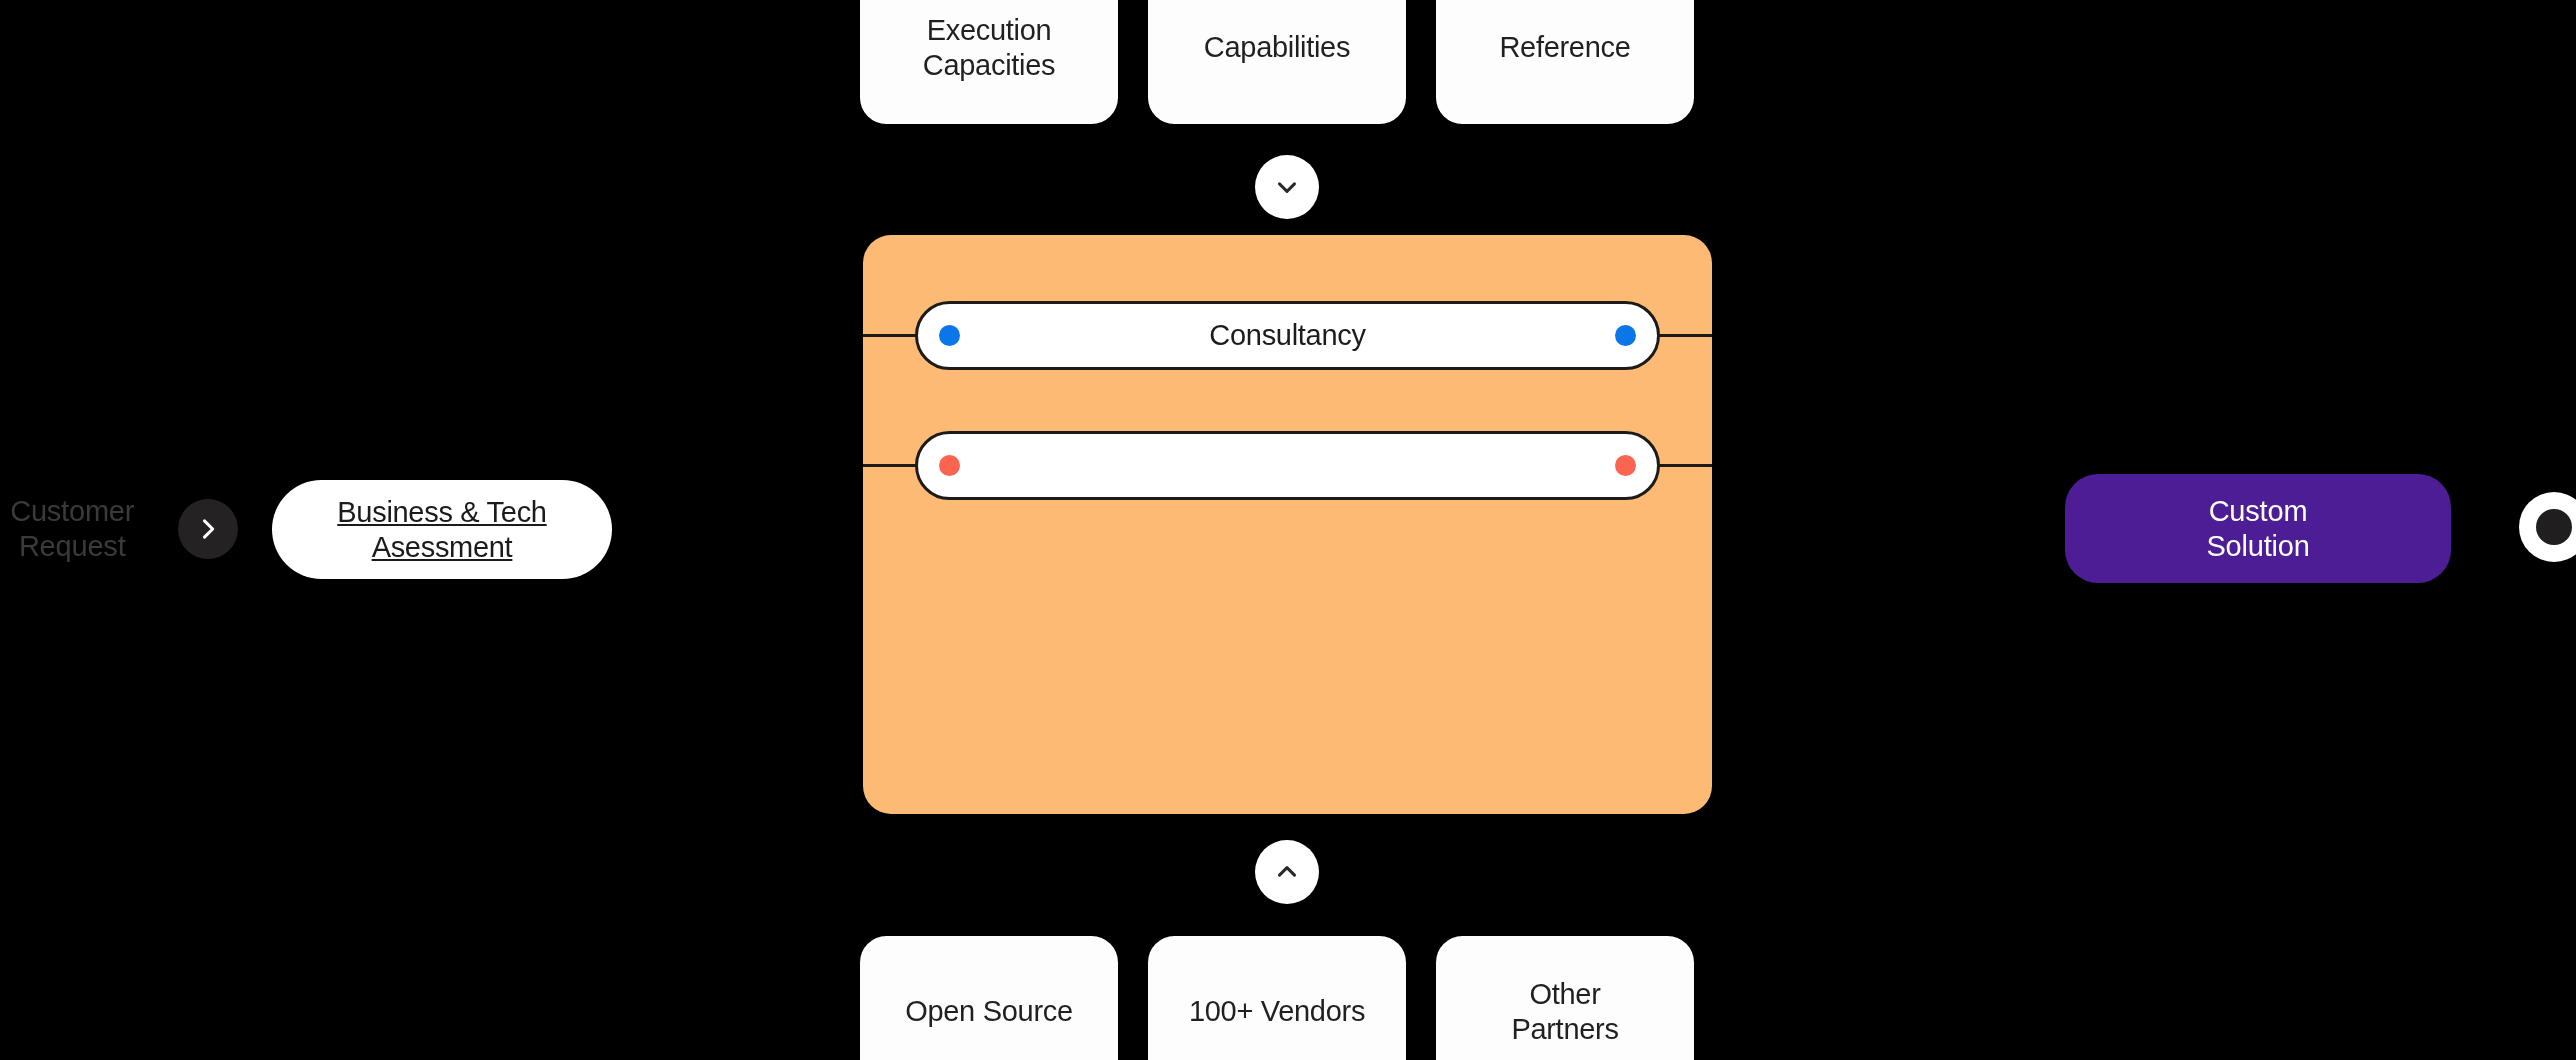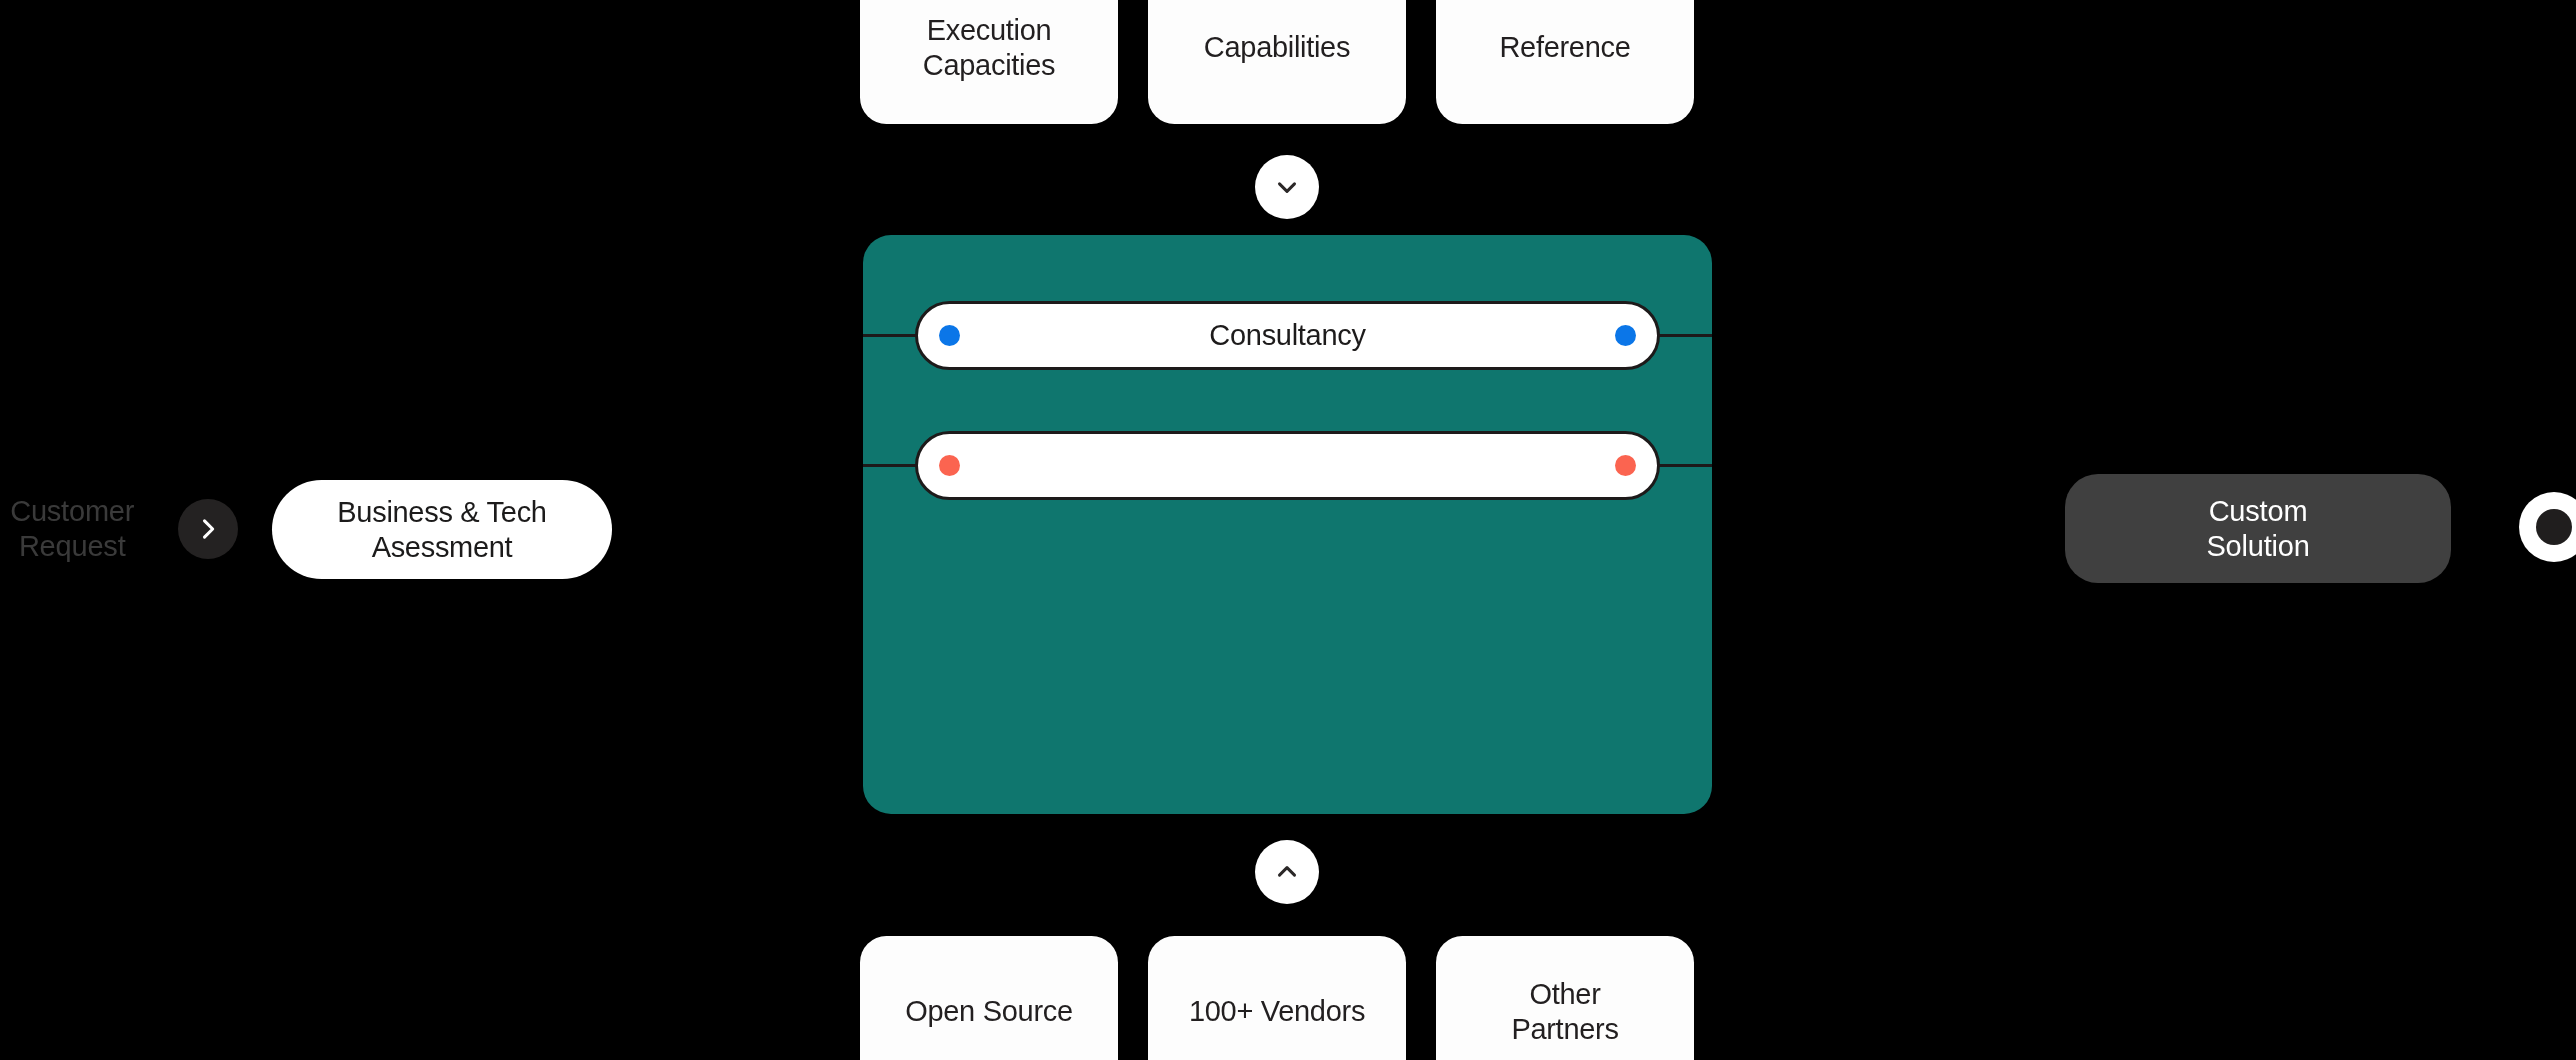--- a/index.html
+++ b/index.html
@@ -64,20 +64,21 @@
     display: flex;
     align-items: center;
     justify-content: center;
     text-align: center;
     color: #1c1b1b;
     font-size: 29px;
     line-height: 1.2;
     letter-spacing: -0.3px;
     padding: 0 24px;
     white-space: pre-line;
+    text-decoration: underline;
   }
 
   
   .cap-card {
     background: #fdfdfd;
     border-radius: 26.4px;
     display: flex;
     align-items: center;
     justify-content: center;
     text-align: center;
@@ -110,21 +111,21 @@
   .chev-down { top: 155px; }
   .chev-up   { top: 840px; }
   .chev-btn svg { display: block; }
 
   
   .panel {
     left: 863px;
     top: 235px;
     width: 849px;
     height: 579px;
-    background: #0f766e;
+    background: #fdba74;
     border-radius: 28px;
   }
 
   
   .service-row {
     position: absolute;
     left: 52px;          
     width: 745px;
     height: 69px;
     display: flex;
@@ -179,21 +180,21 @@
   .conn.left  { left: -52px;  width: 53px; }
   .conn.right { right: -52px; width: 53px; }
 
   
   .solution-pill {
     left: 2065px;
     top: 474px;
     width: 386px;
     height: 109px;
     border-radius: 33px;
-    background: #404040;
+    background: #4c1d95;
     display: flex;
     align-items: center;
     justify-content: center;
     text-align: center;
     color: #ffffff;
     font-size: 29px;
     line-height: 1.2;
     letter-spacing: -0.2px;
     white-space: pre-line;
   }

